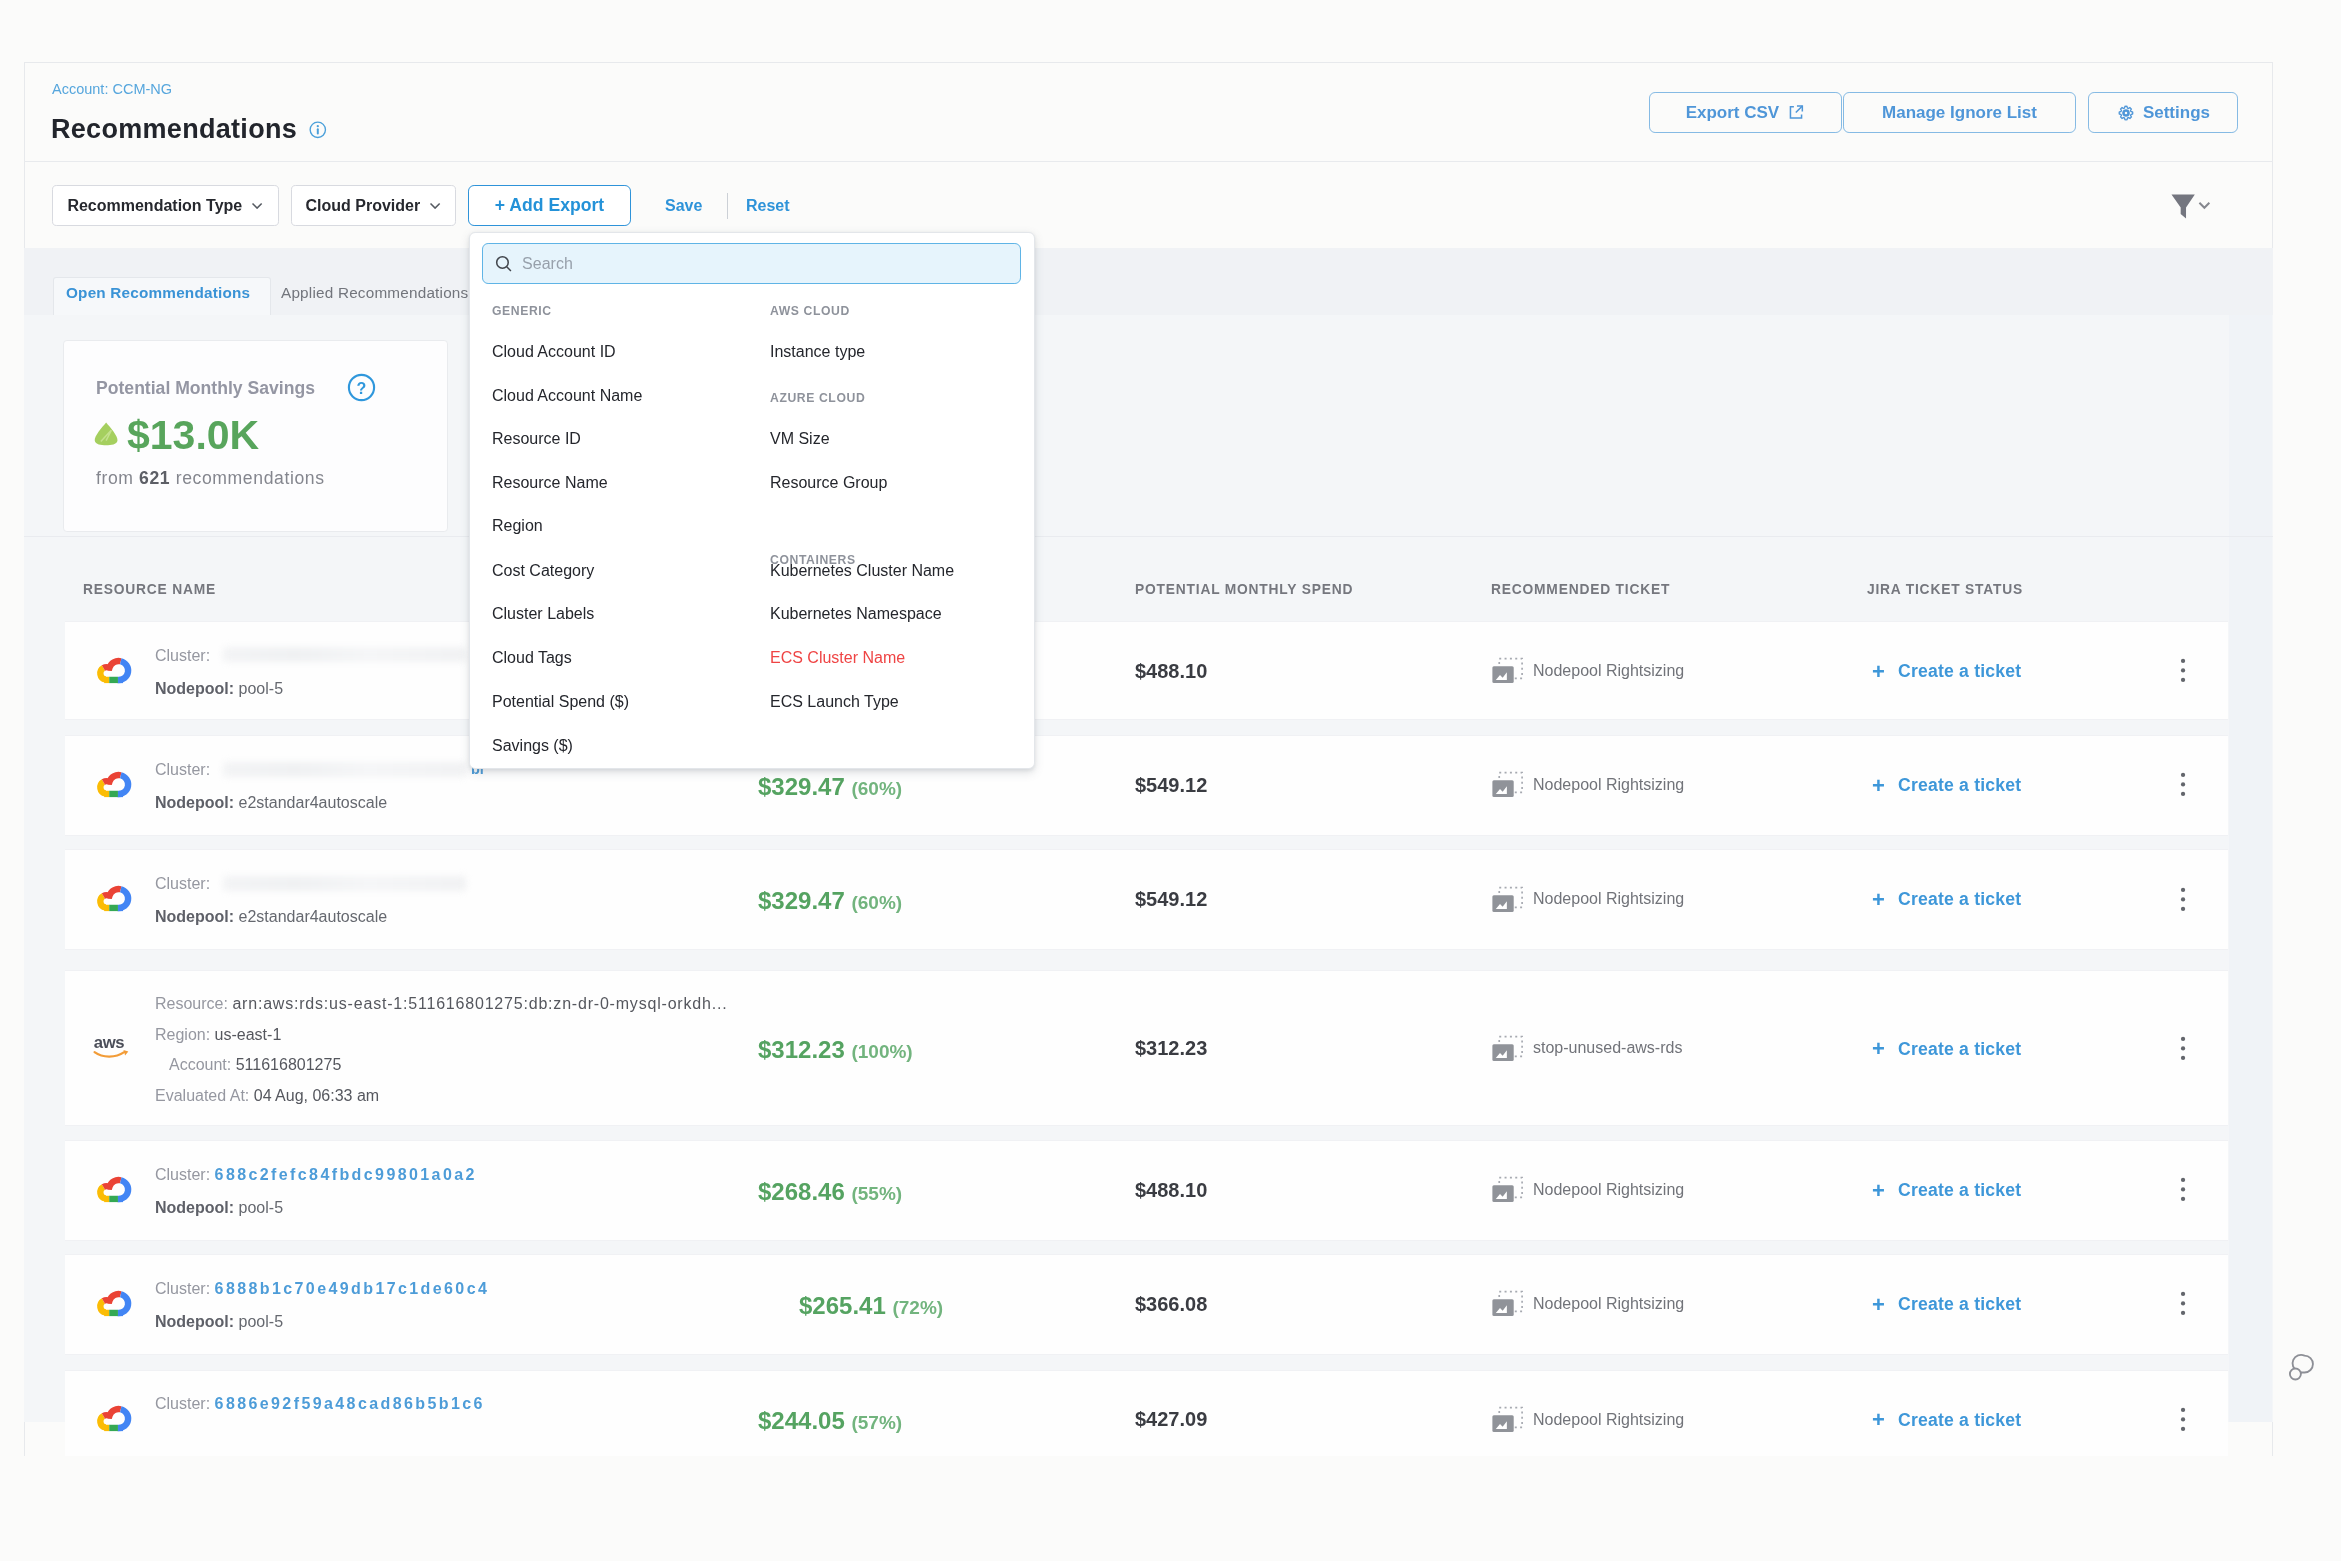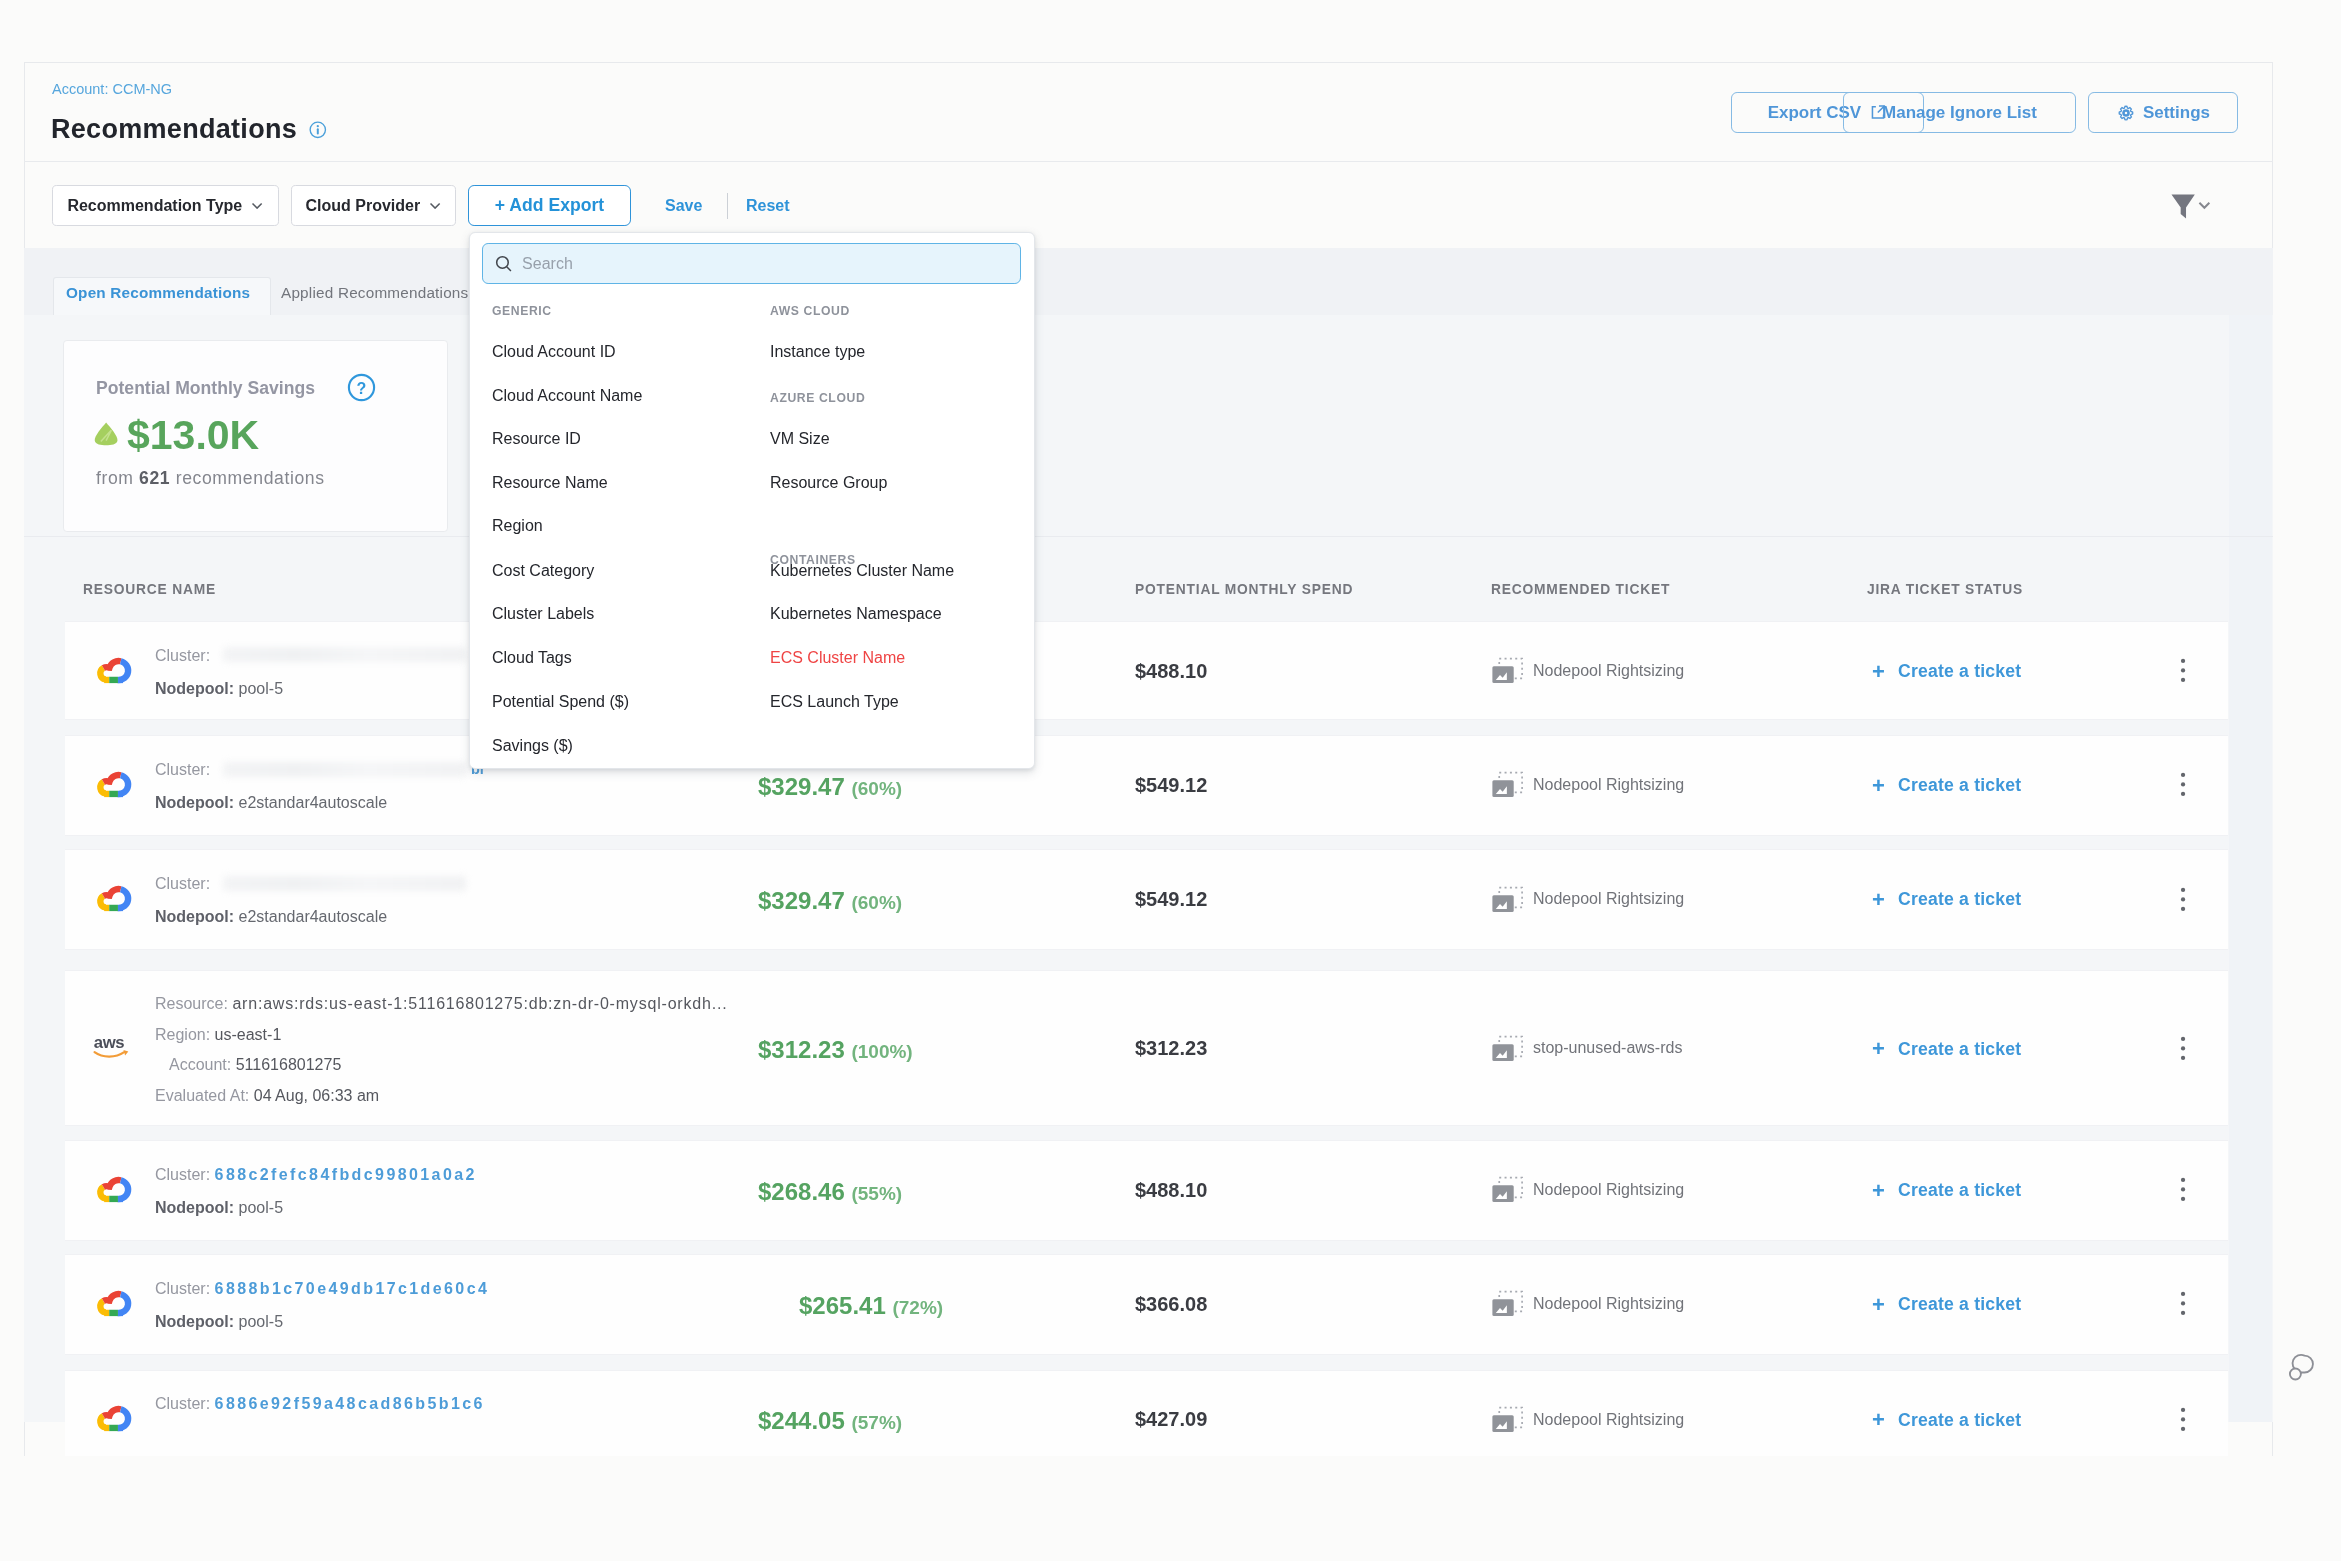--- a/index.html
+++ b/index.html
@@ -18,21 +18,21 @@
 <div class="abs" style="left:51px; top:114px; font-size:27px; font-weight:bold; color:#22252c; letter-spacing:0.3px;">Recommendations</div>
 <div class="abs" style="left:309px; top:121px;">
   <svg width="17.6" height="17.6" viewBox="0 0 23 23">
       <circle cx="11.5" cy="11.5" r="10" fill="none" stroke="#4ba0da" stroke-width="1.8"></circle>
       <circle cx="11.5" cy="6.8" r="1.5" fill="#4ba0da"></circle>
       <rect x="10.2" y="9.6" width="2.6" height="8" rx="1.3" fill="#4ba0da"></rect>
     </svg>
 </div>
 <div class="abs" style="left:24px; top:161px; width:2249px; height:0.8px; background:#e8eaed;"></div>
 
-<div class="abs btnblue" style="left:1731px; top:92px; width:193px; height:41px;">
+<div class="abs btnblue" style="left:1649px; top:92px; width:193px; height:41px;">
   <span>Export CSV</span>
   <svg width="18.4" height="18.4" viewBox="0 0 24 24" style="margin-left:7.7px;">
       <path d="M9 5 H4.5 V19.5 H19 V15" fill="none" stroke="#4f96d8" stroke-width="2"></path>
       <path d="M13 4 H20 V11" fill="none" stroke="#4f96d8" stroke-width="2"></path>
       <path d="M20 4 L11.5 12.5" fill="none" stroke="#4f96d8" stroke-width="2"></path>
     </svg>
 </div>
 <div class="abs btnblue" style="left:1843px; top:92px; width:233px; height:41px;">
     <span>Manage Ignore List</span>
   </div>

